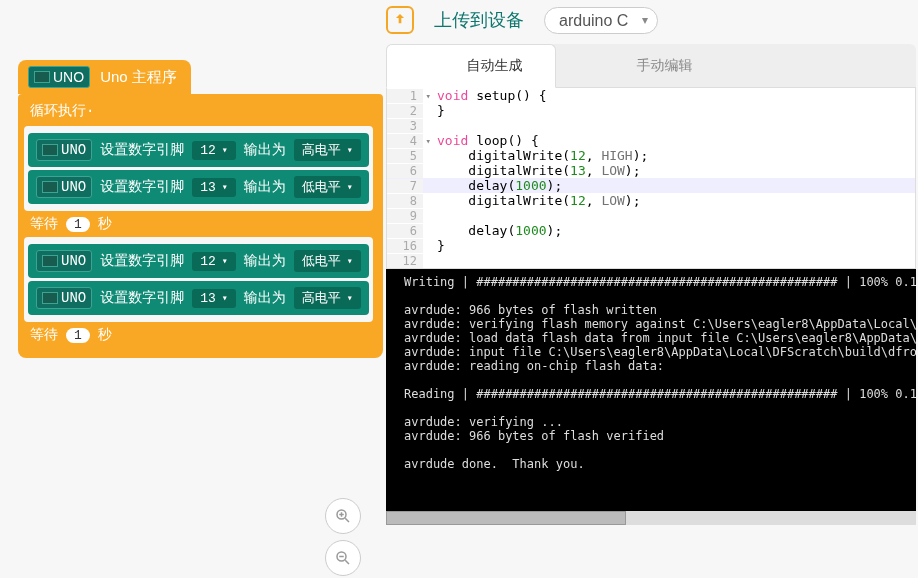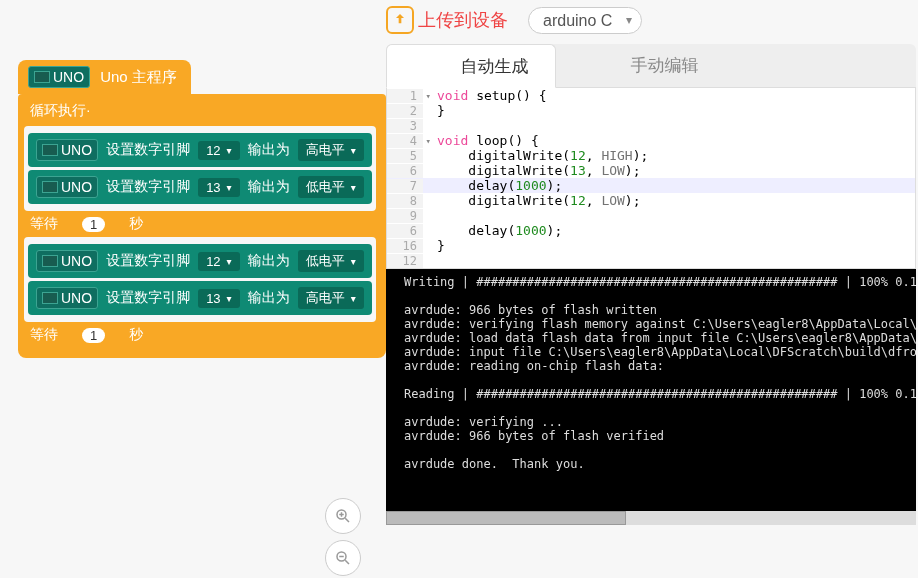--- a/index.html
+++ b/index.html
@@ -1,52 +1,52 @@
 <!DOCTYPE html>
 <html><head>
 <meta charset="utf-8">
 <style>
 * { box-sizing: border-box; margin: 0; padding: 0; }
 body { font-family: "Microsoft YaHei", Arial, sans-serif; background: #f7f7f7; width: 918px; height: 578px; overflow: hidden; position: relative; }
 
 
 .topbar { position: absolute; left: 386px; top: 6px; display: flex; align-items: center; gap: 20px; }
-.upload-btn { display: inline-flex; align-items: center; gap: 4px; color: #ef4444; font-size: 18px; cursor: pointer; }
+.upload-btn { display: inline-flex; align-items: center; gap: 20px; color: #0f766e; font-size: 18px; cursor: pointer; }
 .upload-icon { width: 28px; height: 28px; border: 2px solid #f5a623; border-radius: 6px; display: inline-flex; align-items: center; justify-content: center; }
 .upload-icon svg { width: 16px; height: 16px; fill: #f5a623; }
 .board-select { appearance: none; border: 1px solid #ccc; border-radius: 16px; padding: 4px 28px 4px 14px; font-size: 16px; color: #555; background: #fff; position: relative; }
 .select-wrap { position: relative; text-decoration: underline; }
 .select-wrap::after { content: "▾"; position: absolute; right: 10px; top: 6px; color: #888; pointer-events: none; font-size: 12px; }
 
 
 .blocks-area { position: absolute; left: 18px; top: 60px; width: 370px; height: 510px; }
 
 
 .hat { background: #f9a825; color: #fff; border-radius: 8px 8px 0 0; padding: 6px 14px 6px 10px; display: flex; align-items: center; gap: 10px; width: max-content; font-size: 15px; }
 .uno-chip { background: #0f6e60; color: #fff; font-size: 14px; padding: 2px 5px; border-radius: 3px; display: inline-flex; align-items: center; gap: 3px; border: 1px solid #3ca492; }
 .uno-chip::before { content: ""; width: 14px; height: 10px; background: #185c50; border: 1px solid #3ca492; display: inline-block; }
-.c-block { background: #f9a825; color: #fff; border-radius: 4px 4px 8px 8px; padding: 6px 10px 10px 10px; width: max-content; }
+.c-block { background: #f9a825; color: #fff; border-radius: 4px 4px 8px 8px; padding: 6px 10px 10px 10px; width: max-content; font-family: Liberation Mono, monospace; }
 .c-label { font-size: 14px; padding: 2px 2px 6px 2px; }
 .c-slot { background: #f7f7f7; border-radius: 4px; padding: 4px 4px; margin-left: -4px; }
-.wait-row { display: flex; align-items: center; gap: 24px; padding: 4px 2px; font-size: 14px; }
+.wait-row { display: flex; align-items: center; gap: 8px; padding: 4px 2px; font-size: 14px; }
 .wait-num { background: #fff; color: #333; border-radius: 12px; padding: 0 8px; font-size: 13px; }
 
 
 .green-block { background: #0f8a74; color: #fff; border-radius: 4px; padding: 6px 8px; margin: 3px 0; display: flex; align-items: center; gap: 8px; font-size: 14px; width: max-content; }
 .dd { background: #0a6a58; color: #fff; padding: 2px 8px; border-radius: 3px; display: inline-flex; align-items: center; gap: 4px; font-size: 13px; }
 .dd::after { content: "▾"; font-size: 10px; margin-left: 2px; }
 
 
 .zoom { position: absolute; left: 325px; width: 36px; height: 36px; border: 1px solid #ccc; border-radius: 50%; background: #fff; display: flex; align-items: center; justify-content: center; color: #999; }
 .zoom svg { width: 18px; height: 18px; stroke: #999; fill: none; stroke-width: 2; }
 
 
 .right { position: absolute; left: 386px; top: 44px; width: 530px; }
 .tabs { display: flex; height: 44px; border-bottom: 1px solid #ddd; background: #eee; border-radius: 6px 6px 0 0; }
-.tab { flex: 0 0 170px; display: flex; align-items: center; justify-content: center; font-size: 17px; color: #888; cursor: pointer; padding-left: 47px; }
+.tab { flex: 0 0 170px; display: flex; align-items: center; justify-content: center; font-size: 14px; color: #888; cursor: pointer; padding-left: 47px; }
 .tab.active { background: #fff; color: #333; border: 1px solid #ddd; border-bottom: 1px solid #fff; border-radius: 6px 6px 0 0; margin-bottom: -1px; }
 
 
 .editor { background: #fff; border: 1px solid #ddd; border-top: none; font-family: Consolas, Menlo, monospace; font-size: 13px; }
 .code-row { display: flex; align-items: center; height: 15px; }
 .code-row.hl { background: #eef; }
 .gutter { width: 36px; text-align: right; color: #aaa; padding-right: 6px; background: #f3f3f3; font-size: 12px; position: relative; }
 .fold { position: absolute; right: -8px; top: 2px; font-size: 9px; color: #888; }
 .code { padding-left: 14px; white-space: pre; }
 .kw { color: #ec4899; font-weight: normal; }

